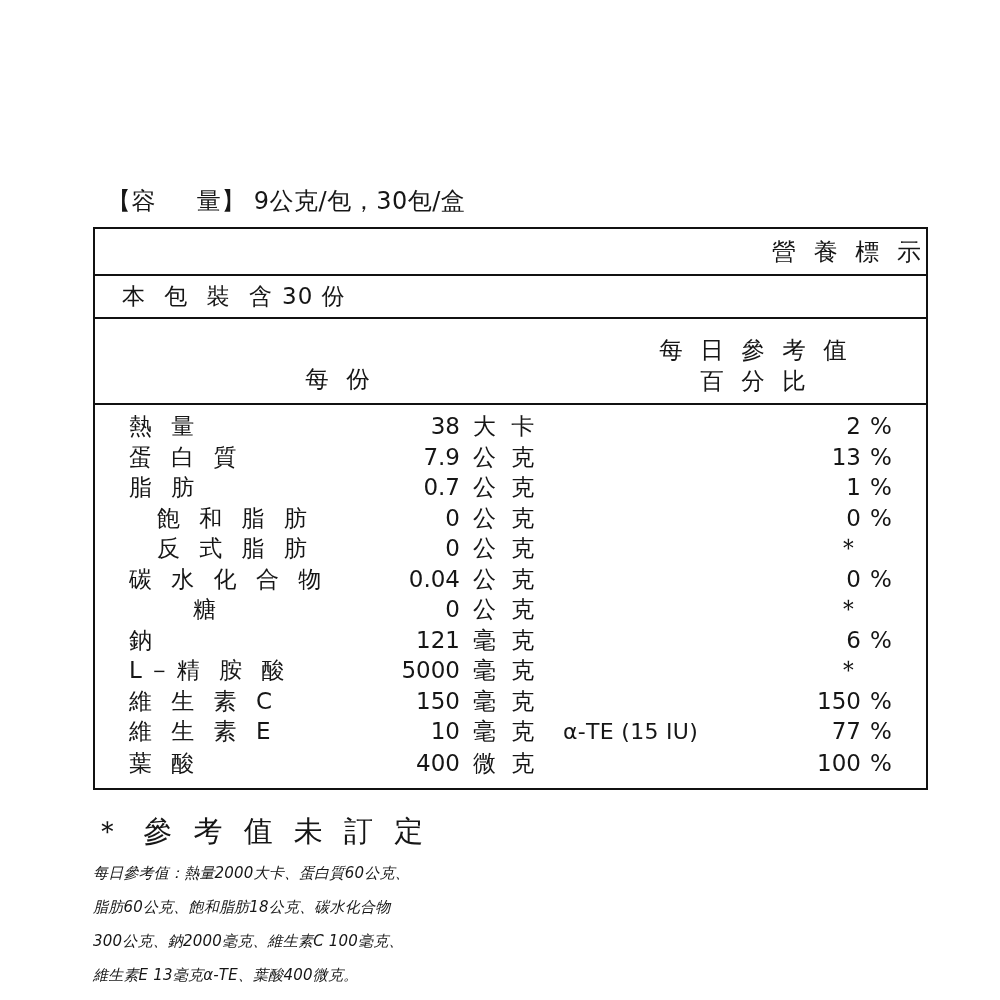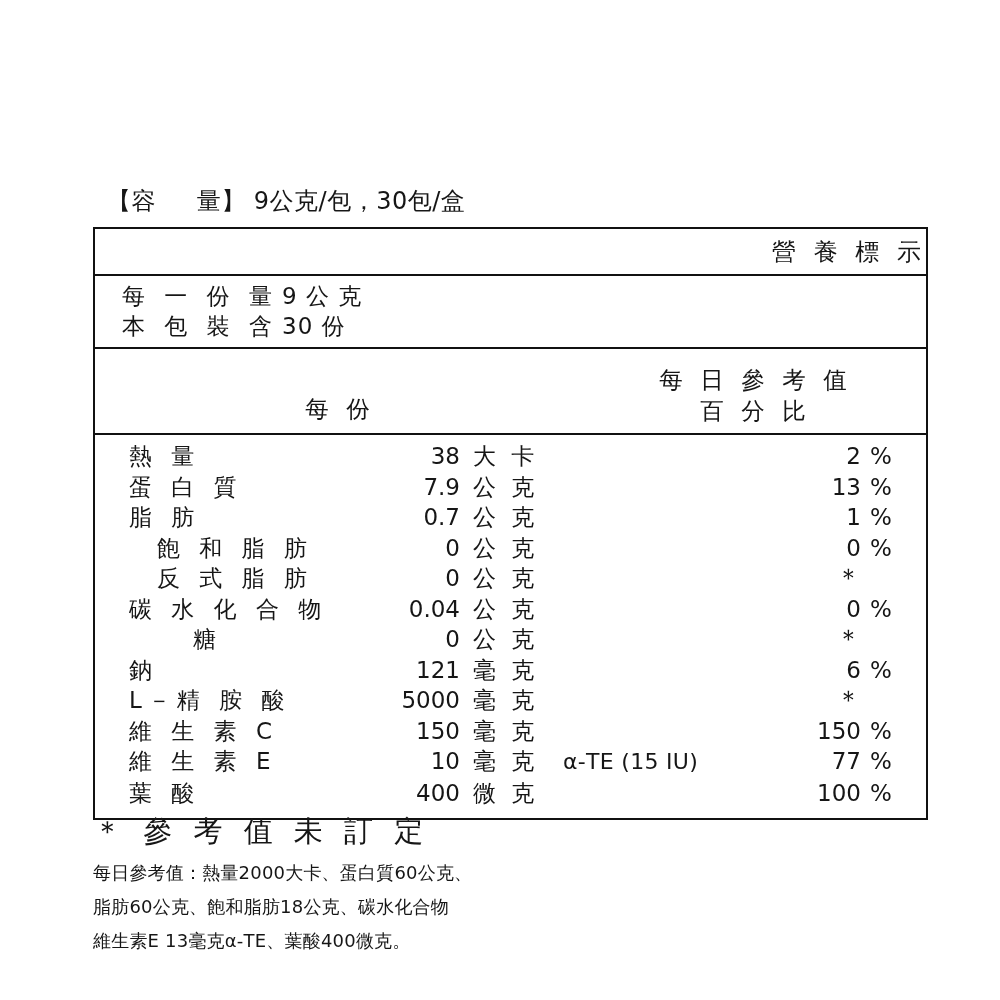--- a/index.html
+++ b/index.html
@@ -165,42 +165,39 @@
     top: 812px;
     width: 840px;
   }
   .foot-star {
     font-size: 29px;
     letter-spacing: 6px;
     white-space: pre;
     margin-bottom: 4px;
   }
   .foot-line {
-    font-size: 18px;
+    font-size: 15px;
     line-height: 34px;
     white-space: pre;
     letter-spacing: 0.2px;
+    font-style: italic;
   }
 </style>
 </head>
 <body>
 
 <div class="page">
 
 
   <div class="capacity">【容     量】 9公克/包，30包/盒</div>
 
   <div class="nut-table">
     <div class="nut-title">營 養 標 示</div>
 
     <div class="serving-block">
-      <div class="serving-row">
-        <span class="serving-label">每 一 份 量</span>
-        <span class="serving-value">9 公 克</span>
-      </div>
       <div class="serving-row">
         <span class="serving-label">本 包 裝 含</span>
         <span class="serving-value">30 份</span>
       </div>
     </div>
 
     <div class="head-block">
       <div class="head-left">每 份</div>
       <div class="head-right">
         <div>每 日 參 考 值</div>
@@ -306,17 +303,18 @@
           <span class="r-pcts">%</span>
         </div>
       </div>
   </div>
 
   <div class="foot">
     <div class="foot-star">＊ 參 考 值 未 訂 定</div>
     <div id="foot-lines">
         <div class="foot-line">每日參考值：熱量2000大卡、蛋白質60公克、</div>
         <div class="foot-line">脂肪60公克、飽和脂肪18公克、碳水化合物</div>
+        <div class="foot-line">300公克、鈉2000毫克、維生素C 100毫克、</div>
         <div class="foot-line">維生素E 13毫克α-TE、葉酸400微克。</div>
       </div>
   </div>
 
 </div>
 
 </body></html>

